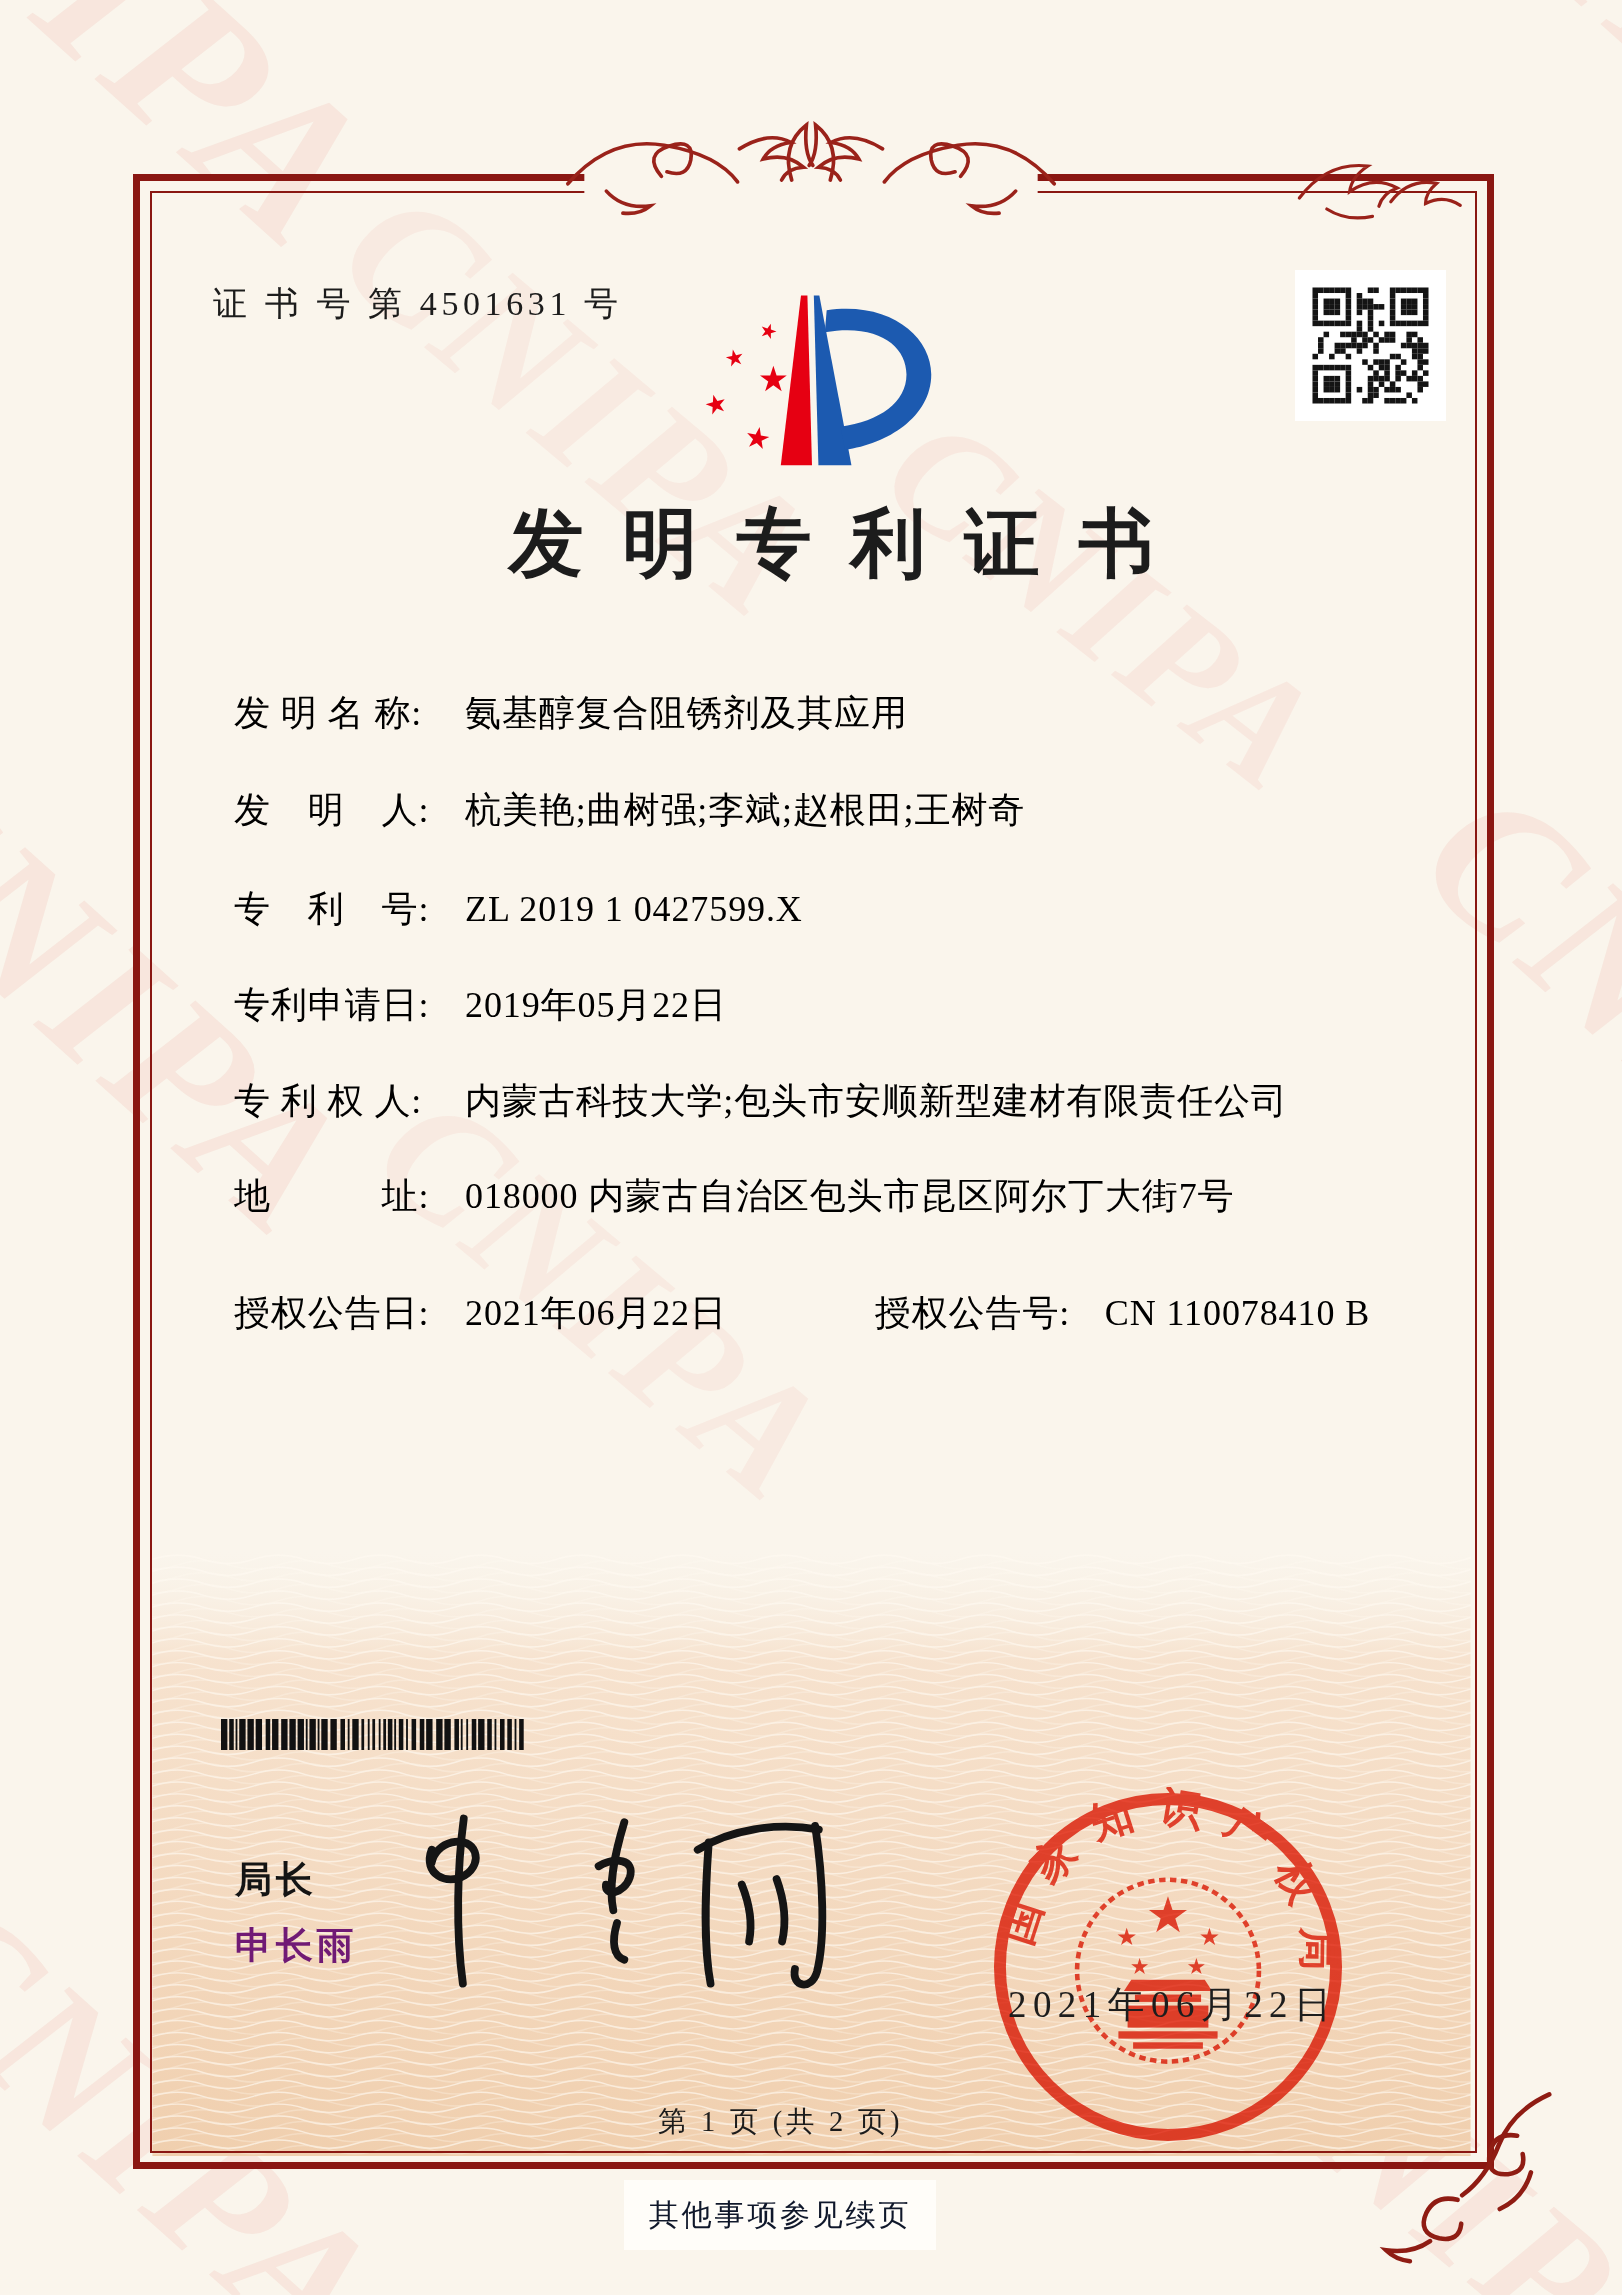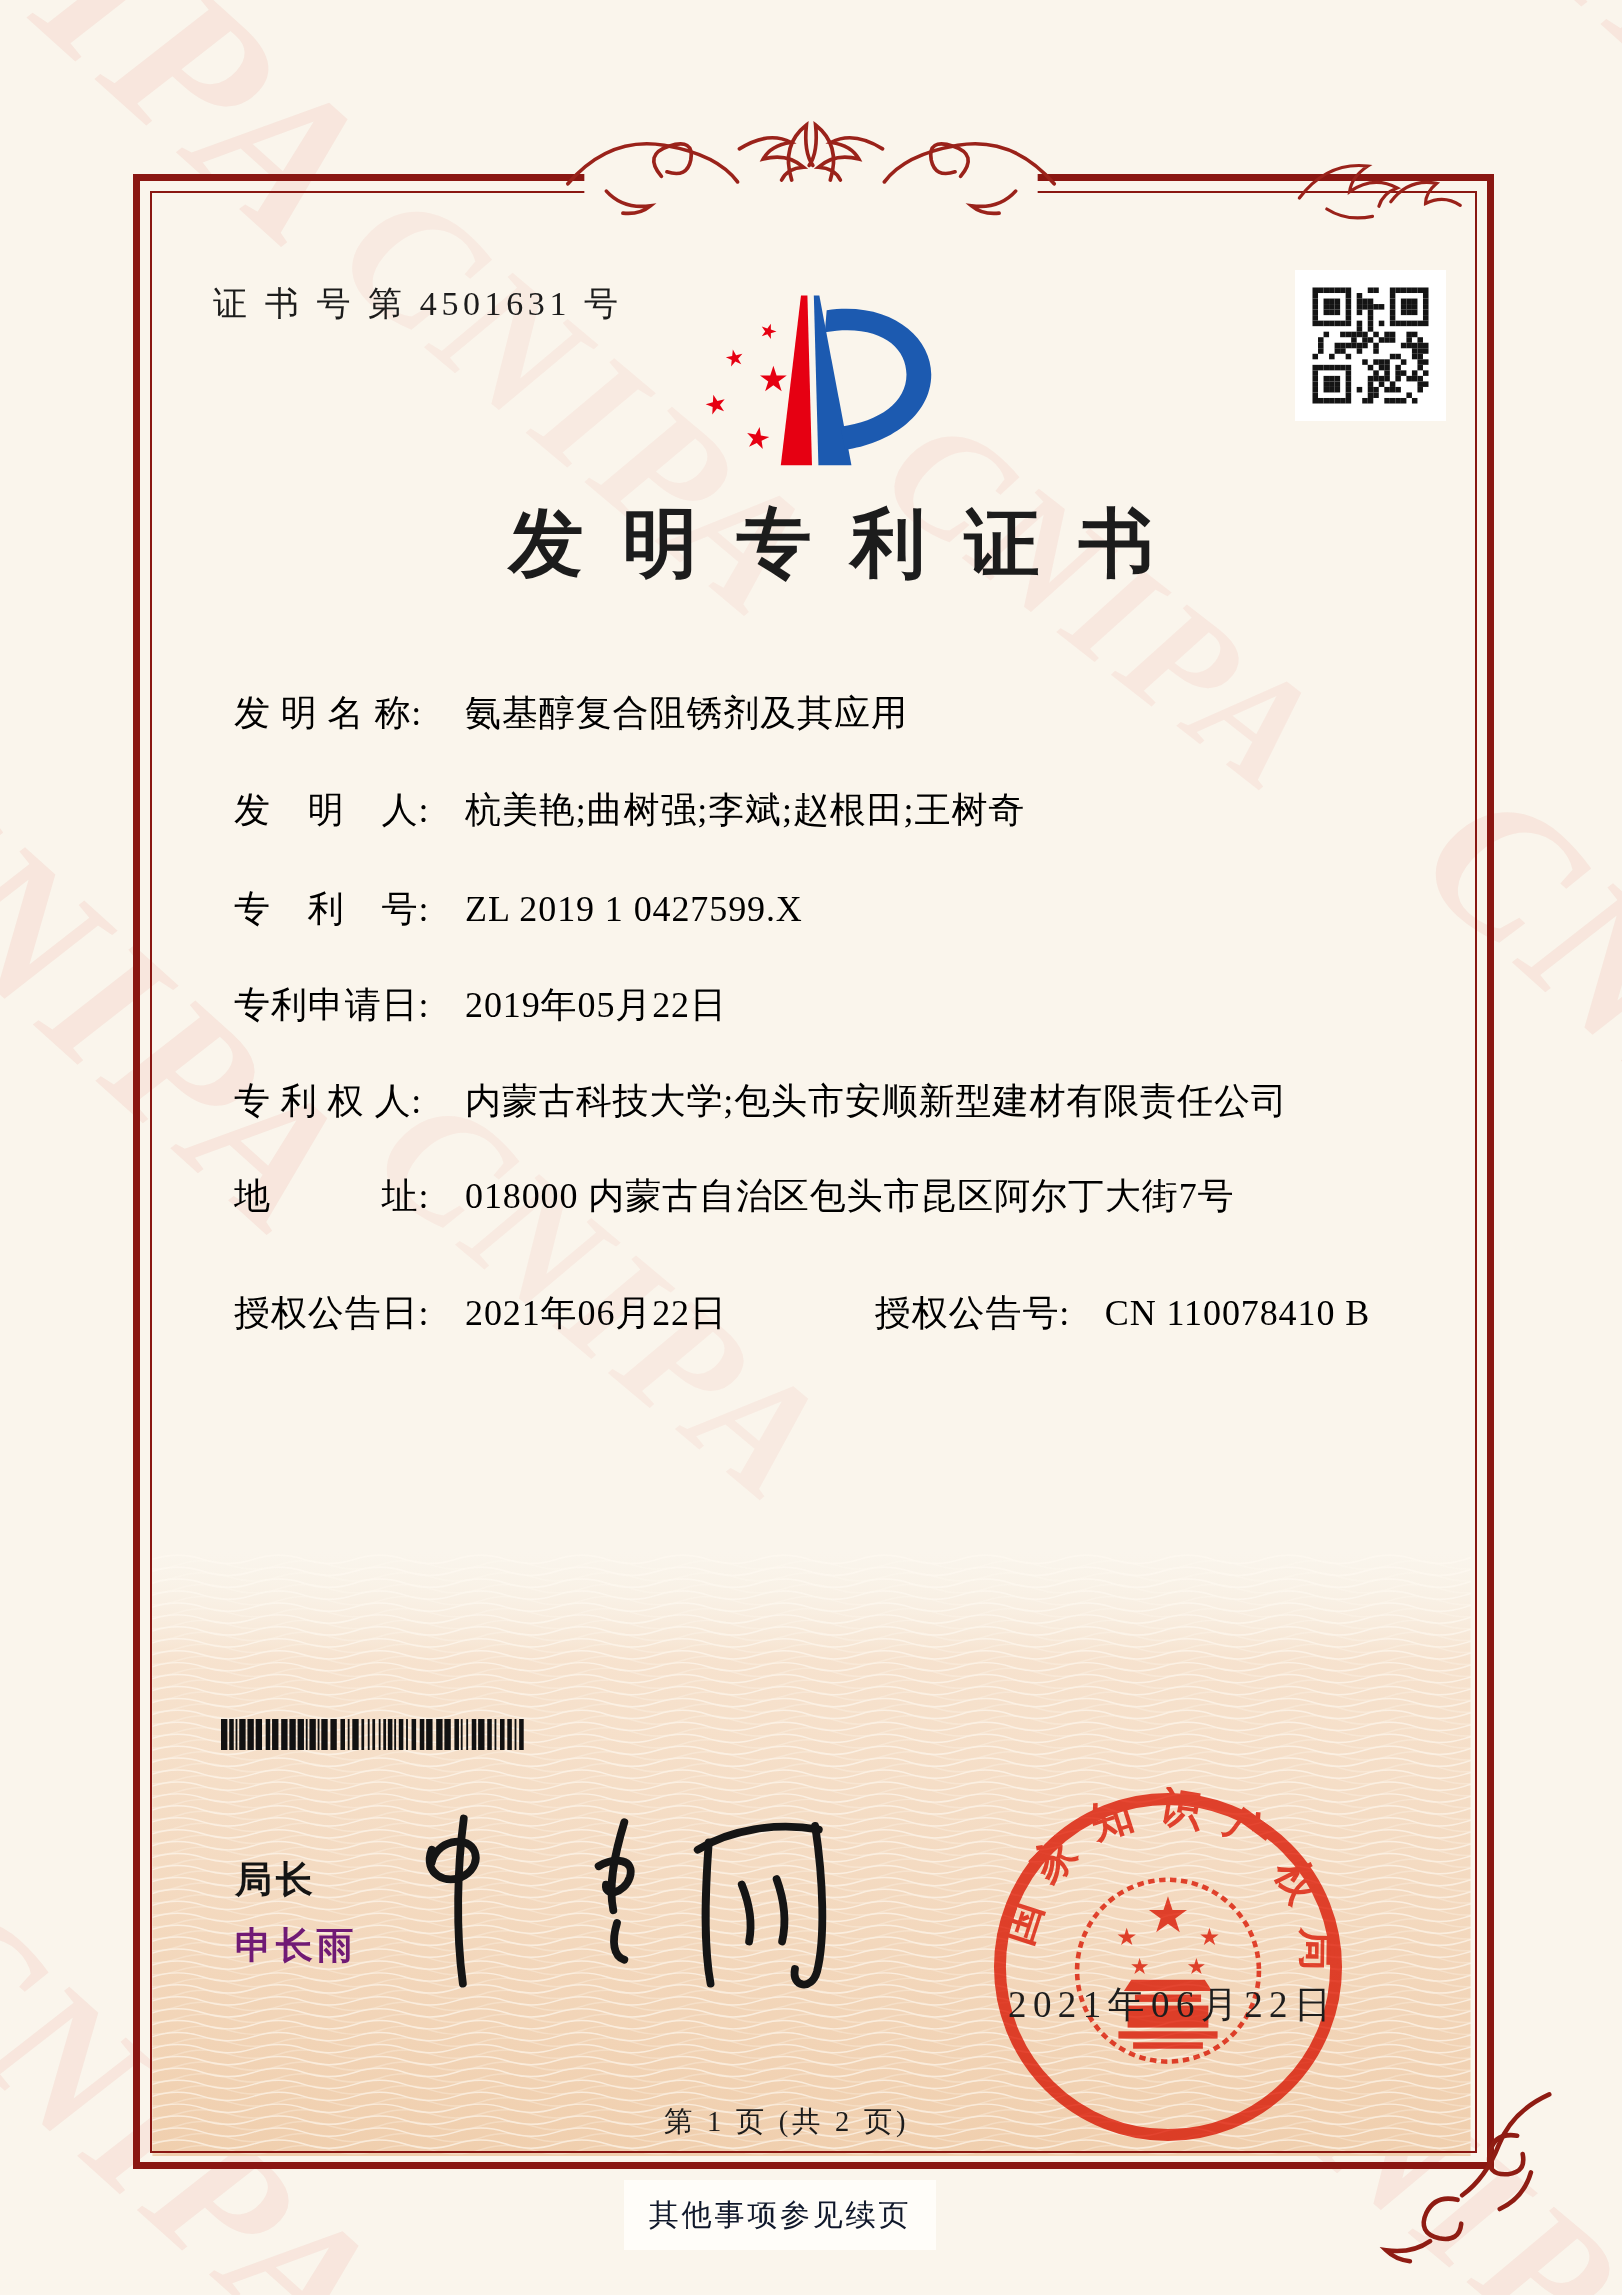--- a/index.html
+++ b/index.html
@@ -29,21 +29,21 @@
   #qrbox{left:1295px;top:270px;width:151px;height:151px;background:#fff;z-index:5;}
   #bcwrap{left:220px;top:1719px;z-index:6;}
   #sig-title{left:235px;top:1855px;font-size:37px;font-family:"Liberation Sans",sans-serif;
              font-weight:600;color:#141414;z-index:6;letter-spacing:3.7px;}
   #sig-name{left:235px;top:1921px;font-size:37px;font-family:"Liberation Sans",sans-serif;
             font-weight:600;color:#701a75;z-index:6;letter-spacing:3.7px;}
   #signature{left:367px;top:1802px;z-index:6;}
   #seal{left:988px;top:1787px;z-index:7;mix-blend-mode:multiply;opacity:.95;}
   #sealdate{left:1008px;top:1980px;width:294px;font-size:37px;letter-spacing:6.4px;color:#1d1d1d;
             z-index:8;white-space:nowrap;}
-  #pageno{left:6px;width:1561px;top:2103px;text-align:center;font-size:28.5px;letter-spacing:3.7px;z-index:6;}
+  #pageno{left:0;width:1561px;top:2103px;text-align:center;font-size:28.5px;letter-spacing:3.7px;z-index:6;}
   #footbox{left:624px;top:2180px;width:312px;height:70px;background:#fffdf9;z-index:5;
            text-align:center;line-height:70px;font-size:30px;letter-spacing:2.8px;color:#0f172a;}
   svg{display:block;}
 </style>
 </head>
 <body>
 
 <span class="wm" style="left:-239px;top:-138px;font-size:211px;transform:rotate(42deg);">CNIPA</span>
 <span class="wm" style="left:1267px;top:-193px;font-size:211px;transform:rotate(42deg);">CNIPA</span>
 <span class="wm" style="left:303px;top:303px;font-size:174px;transform:rotate(40deg);color:rgba(238,158,146,0.12);">CNIPA</span>

